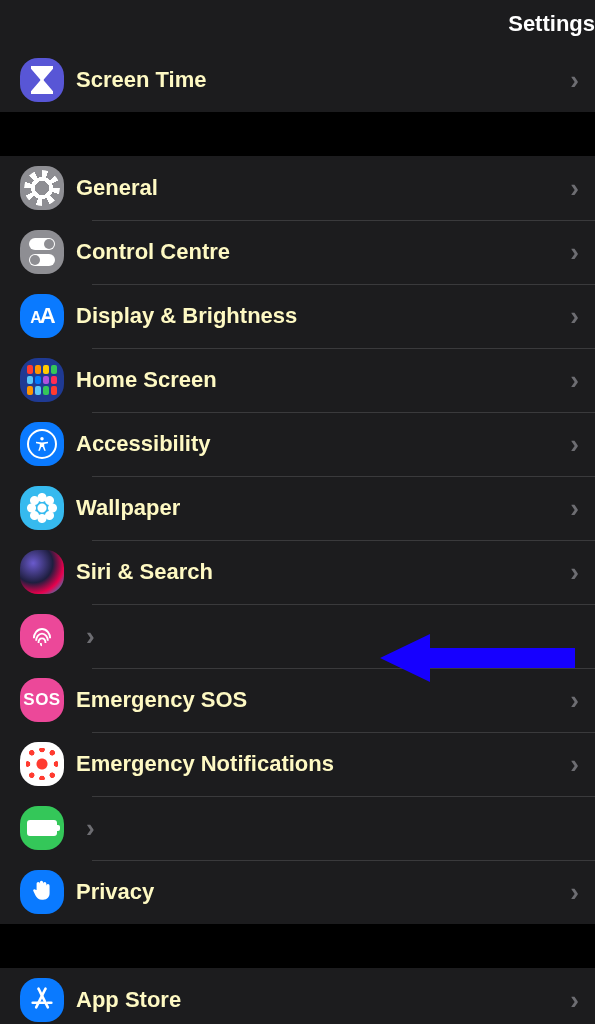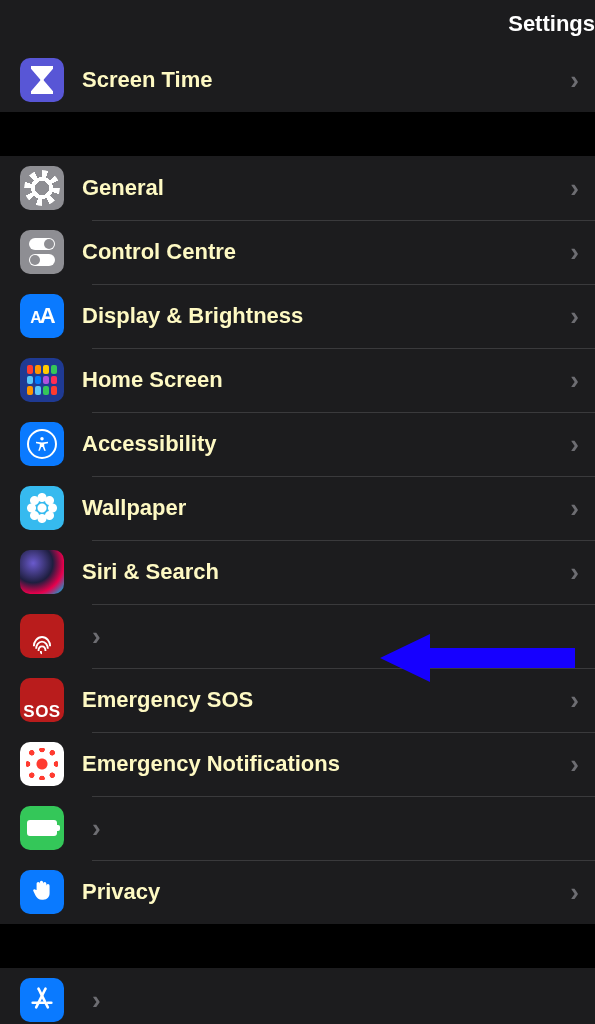--- a/index.html
+++ b/index.html
@@ -40,26 +40,26 @@
     position: absolute;
     top: 0;
     left: 92px;
     right: 0;
     height: 1px;
     background: #3a3a3c;
   }
   .icon {
     width: 44px;
     height: 44px;
-    border-radius: 10px;
+    border-radius: 18px;
     display: flex;
     align-items: center;
     justify-content: center;
     flex: 0 0 44px;
-    margin-right: 18px;
+    margin-right: 12px;
   }
   .label {
     font-size: 22px;
     font-weight: 600;
     color: #fef9c3;
     flex: 1;
   }
   .chevron {
     color: #6d6d72;
     font-size: 26px;
@@ -67,21 +67,21 @@
     padding-left: 10px;
   }
 
   
   .bg-purple  { background: #5856d6; }
   .bg-gray    { background: #8e8e93; }
   .bg-blue    { background: #0a7aff; }
   .bg-navy    { background: #1f3a93; }
   .bg-cyan    { background: #36baef; }
   .bg-siri    { background: radial-gradient(circle at 30% 30%, #6a5acd, #1e1e3f 45%, #e7004c 70%, #0ad 95%); }
-  .bg-red     { background: #b91c1c; align-items: flex-end; }
+  .bg-red     { background: #ec4899; }
   .bg-whiteI  { background: #fff; }
   .bg-green   { background: #34c759; }
 
   
   .hourglass {
     width: 22px; height: 28px; position: relative;
     background: #fff;
     clip-path: polygon(0 0,100% 0,100% 10%,58% 48%,58% 52%,100% 90%,100% 100%,0 100%,0 90%,42% 52%,42% 48%,0 10%);
   }
   
@@ -341,19 +341,20 @@
 <div class="group">
   <div class="row">
     <div class="icon bg-blue">
       <div class="astore"><svg viewBox="0 0 24 24" fill="none" stroke="#fff" stroke-width="2.2" stroke-linecap="round">
         <path d="M9 4l8 16"></path>
             <path d="M15 4L7 20"></path>
             <path d="M4 16h10"></path>
             <path d="M17 16h3"></path>
       </svg></div>
     </div>
+    <span class="label">App Store</span>
     <span class="chevron">›</span>
   </div>
 </div>
 
 <svg class="arrow" viewBox="0 0 200 60">
   <polygon points="0,30 50,6 50,20 195,20 195,40 50,40 50,54" fill="#1600ff"></polygon>
 </svg>
 
 </body></html>

